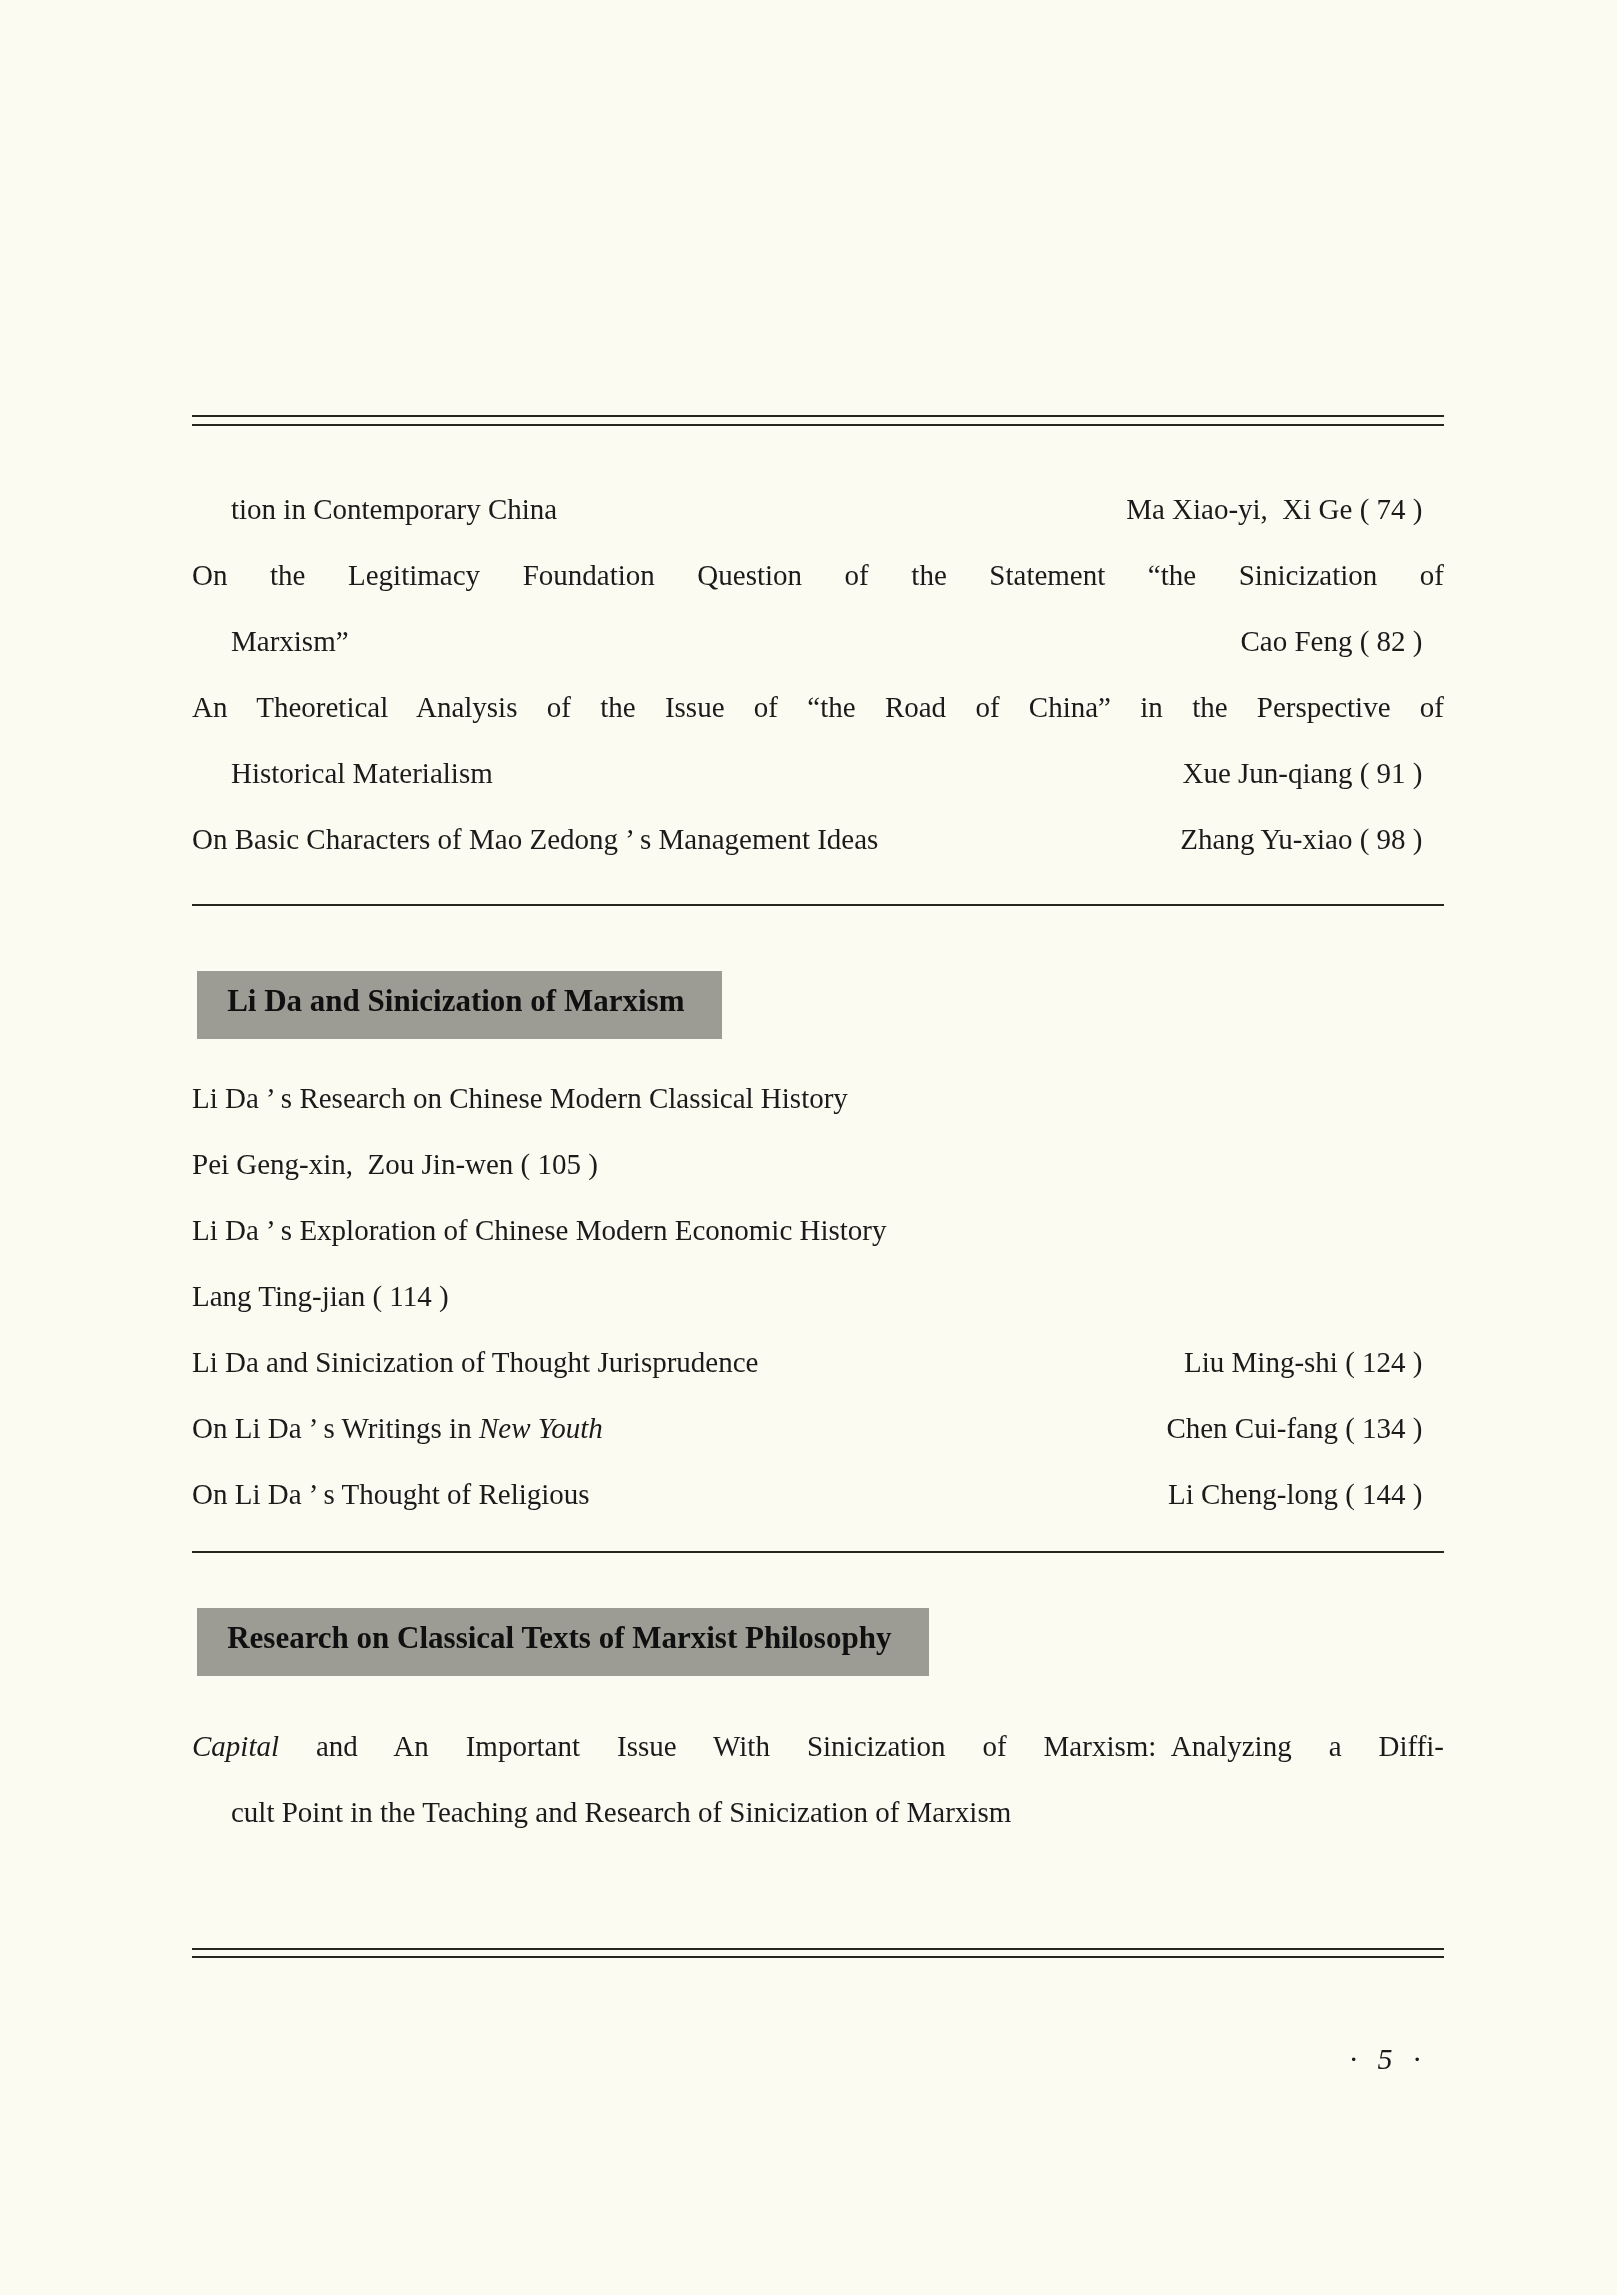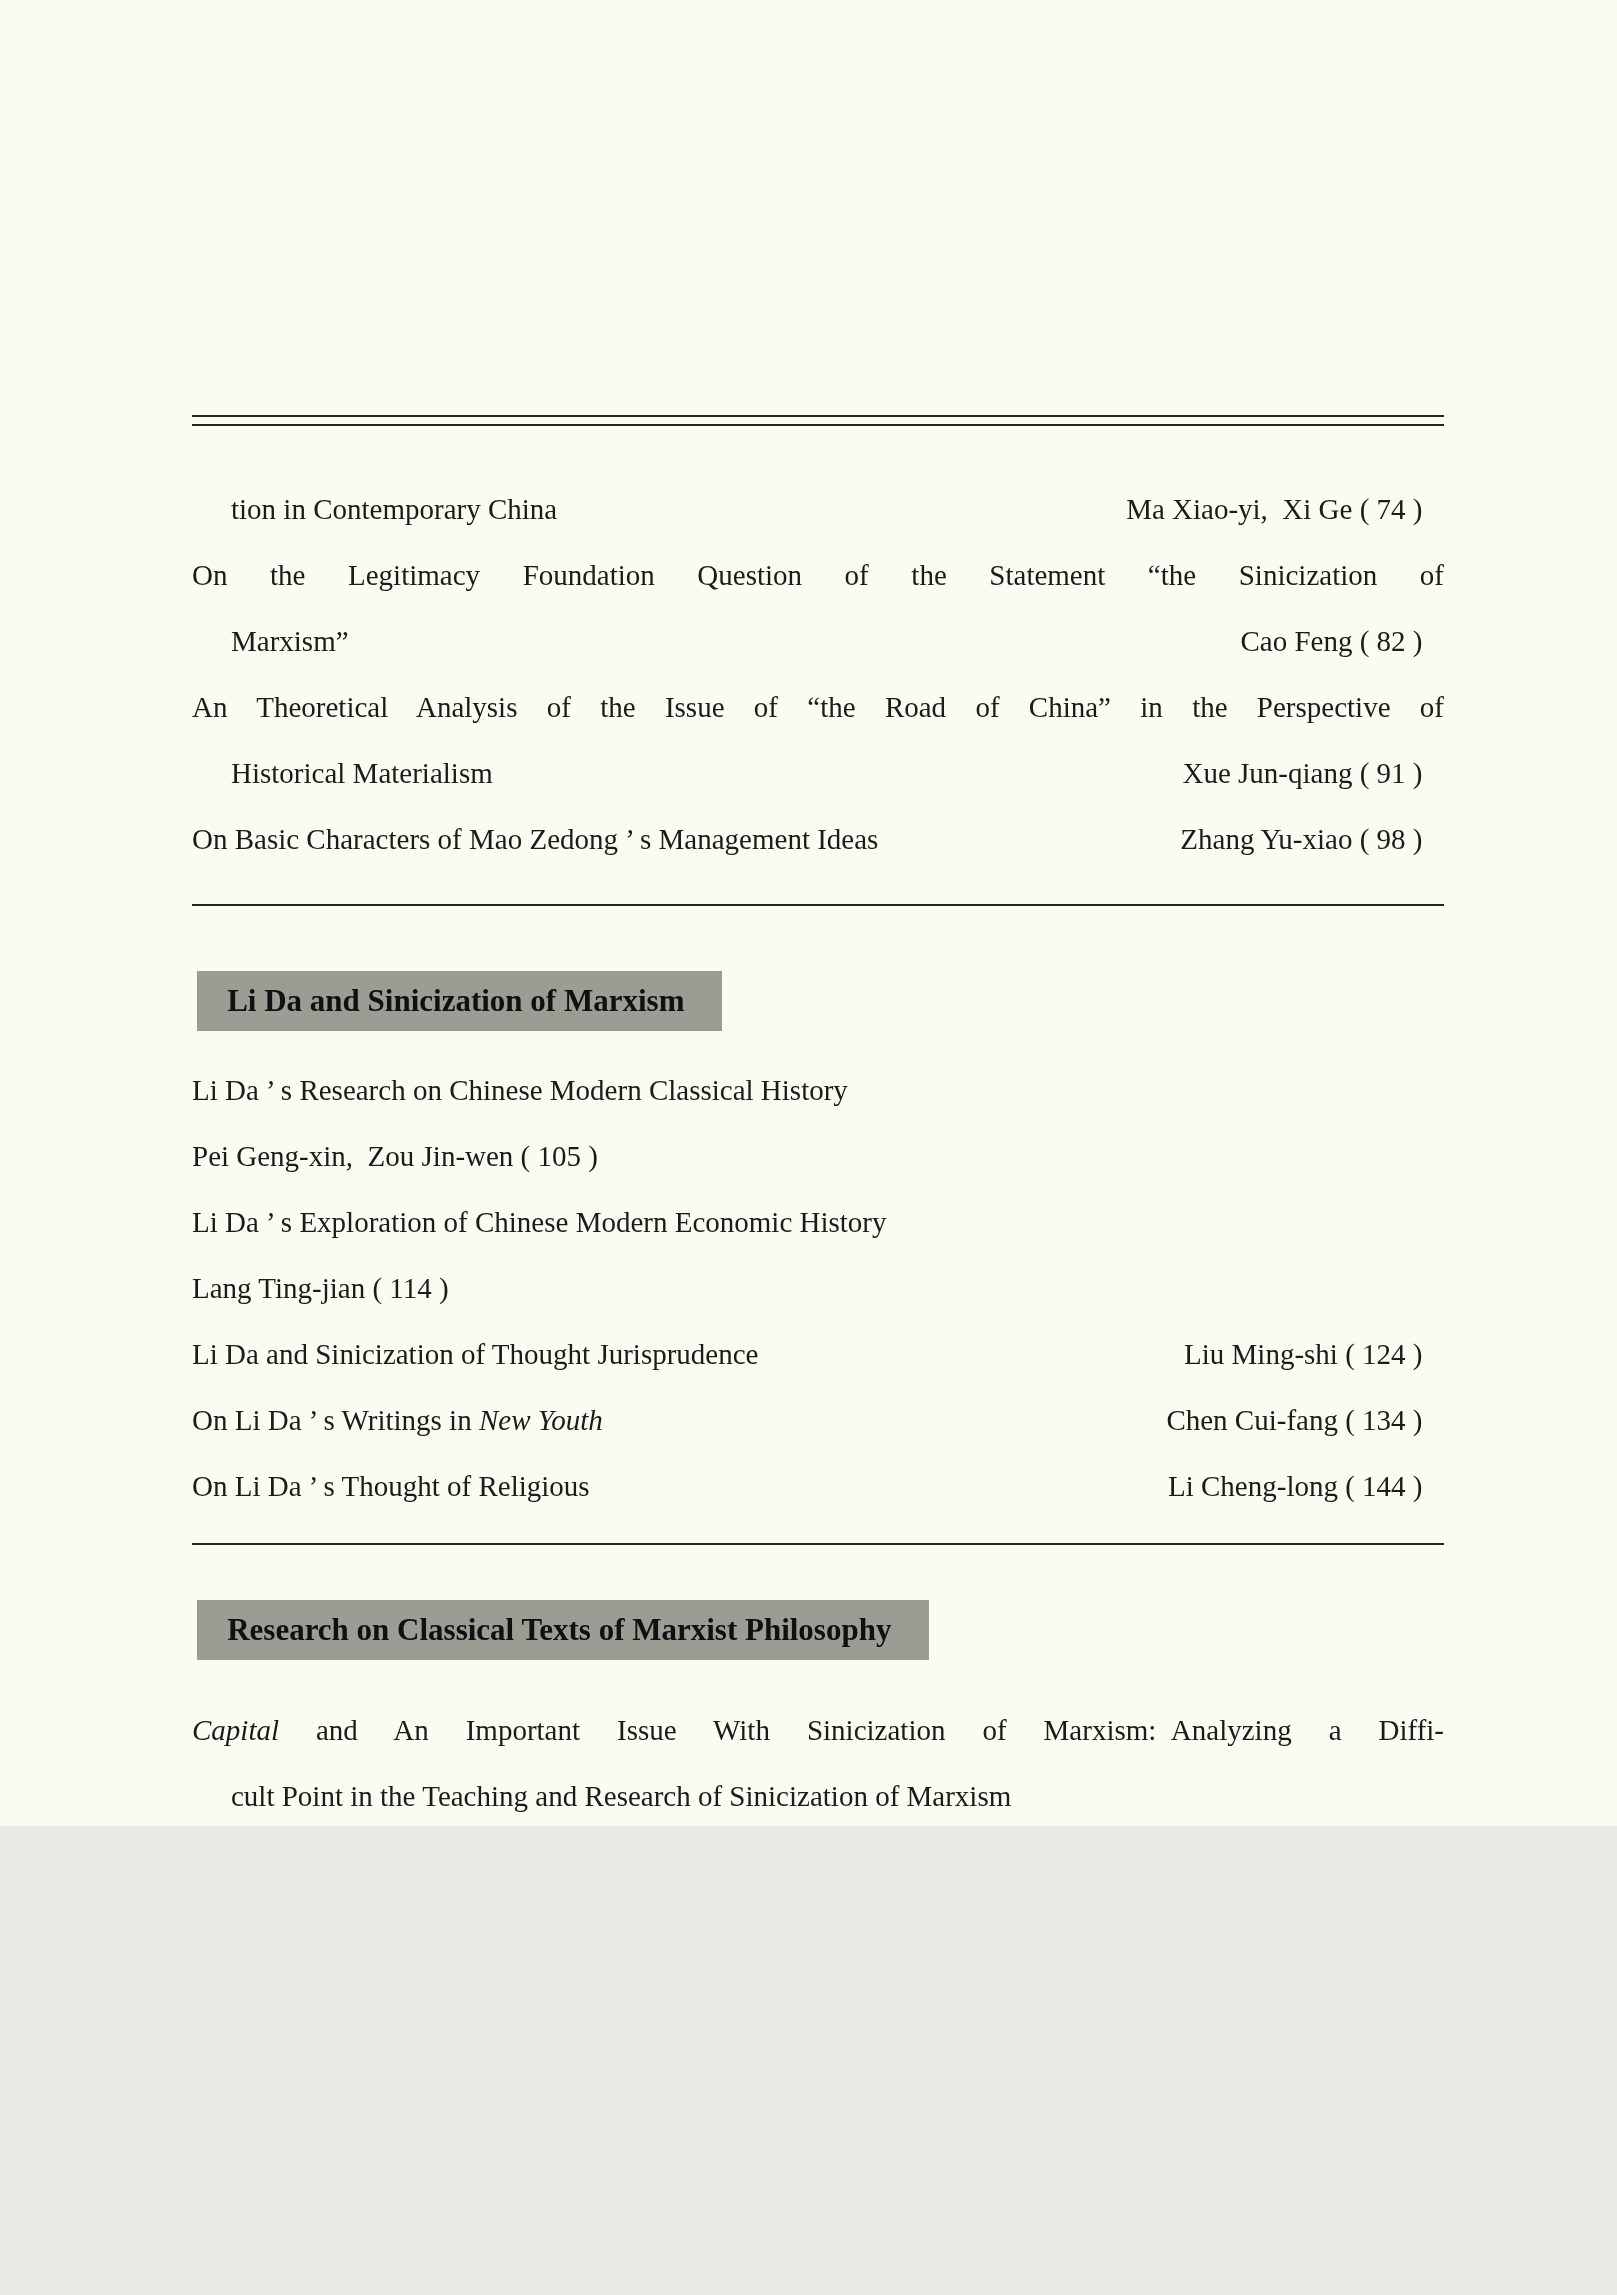--- a/index.html
+++ b/index.html
@@ -7,21 +7,21 @@
     --paper:#fcfbf1;
     --ink:#1b1b1b;
     --rule:#26261e;
     --header-bg:#9c9c95;
   }
   html,body{margin:0;padding:0;}
   body{background:#e8e8e4;}
   .page{
     position:relative;
     width:1617px;
-    height:1826px;
+    height:2295px;
     margin:0 auto;
     background:var(--paper);
     color:var(--ink);
     font-family:"Liberation Serif","DejaVu Serif",serif;
     overflow:hidden;
   }
   .content{
     position:absolute;
     left:192px;
     right:173px;
@@ -53,21 +53,21 @@
   .toc-row.indent .row-left{padding-left:39px;}
   .toc-row .row-right{padding-right:21.5px;white-space:pre;}
   .it{font-style:italic;}
   
   .header-box{
     width:fit-content;
     margin-left:5.2px;
     background:var(--header-bg);
     height:60px;
     line-height:60px;
-    padding:0 38px 0 30px;
+    padding:0 38px 8px 30px;
     font-weight:700;
     font-size:31px;
     color:#101010;
   }
   #hdr1{margin-top:65px;}
   #hdr2{margin-top:55px;}
   
   .page-number{
     margin-top:81px;
     line-height:39px;

